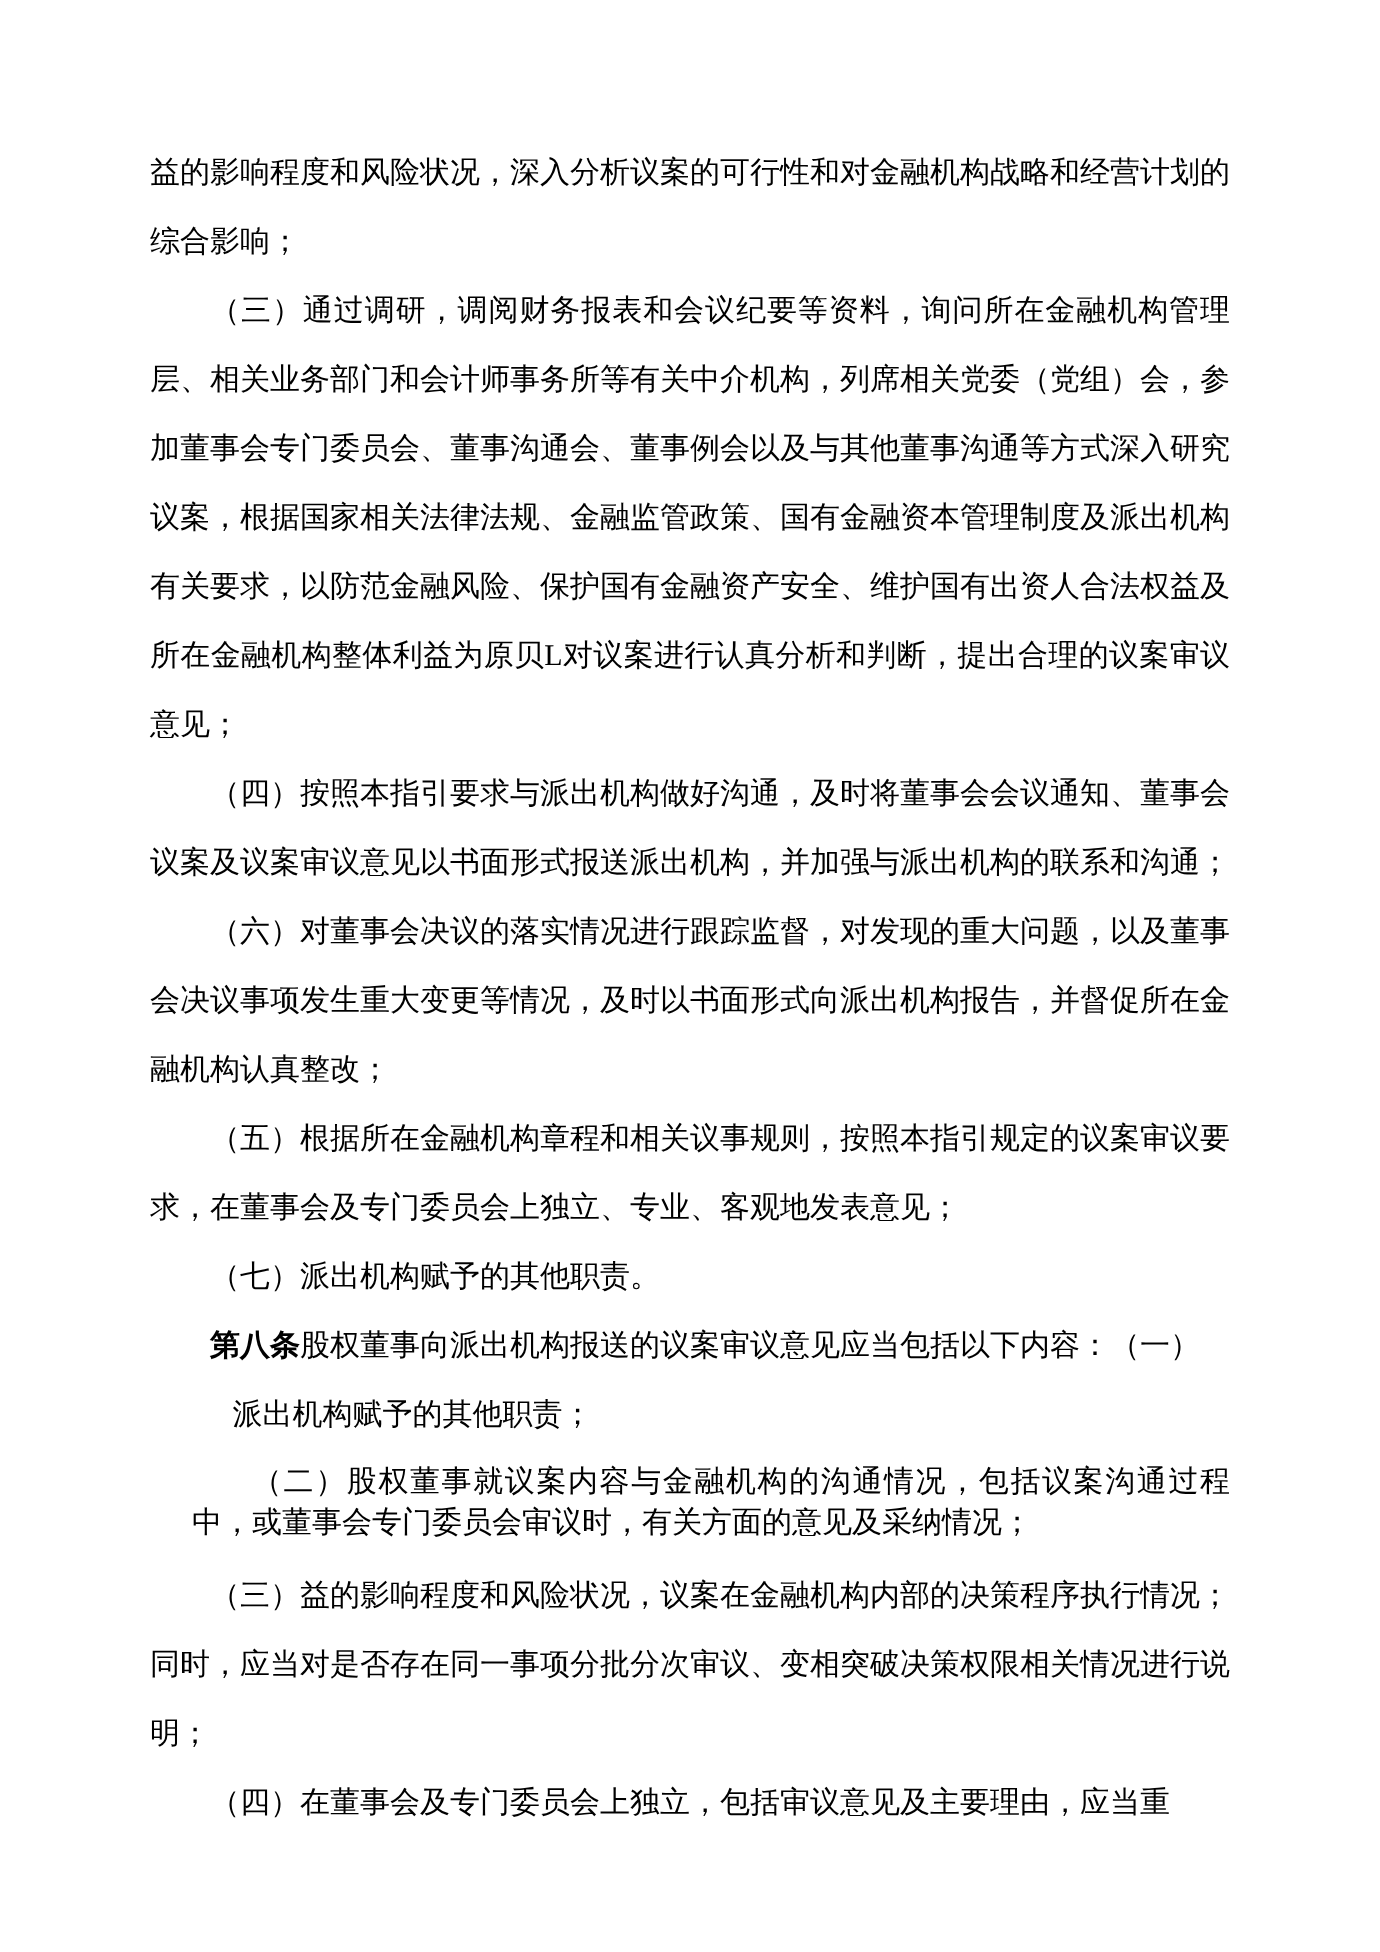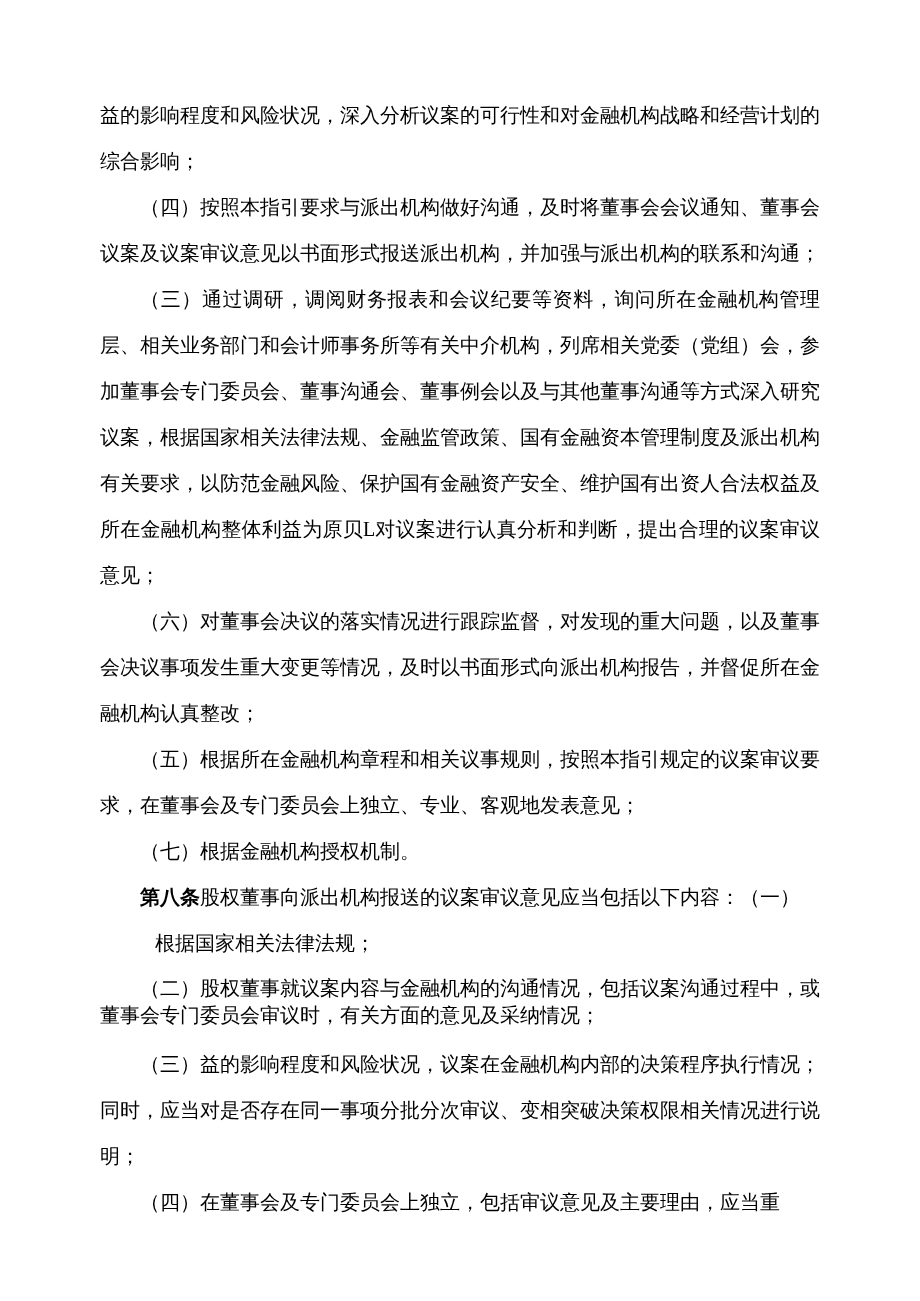--- a/index.html
+++ b/index.html
@@ -21,43 +21,44 @@
     line-height: 46px;
     text-indent: 2em;
     word-break: break-all;
   }
   .para.no-indent { text-indent: 0; }
   .para.sub-indent { text-indent: 2.75em; }
   .para.tight {
     line-height: 27px;
     margin-top: 9px;
     margin-bottom: 12px;
+    margin-left: 28px;
   }
   .bold { font-weight: bold; font-family: Liberation Serif, serif; }
 </style>
 </head>
 <body>
 
 <div class="page">
 
   <p class="para no-indent">益的影响程度和风险状况，深入分析议案的可行性和对金融机构战略和经营计划的综合影响；</p>
 
+  <p class="para">（三）通过调研，调阅财务报表和会议纪要等资料，询问所在金融机构管理层、相关业务部门和会计师事务所等有关中介机构，列席相关党委（党组）会，参加董事会专门委员会、董事沟通会、董事例会以及与其他董事沟通等方式深入研究议案，根据国家相关法律法规、金融监管政策、国有金融资本管理制度及派出机构有关要求，以防范金融风险、保护国有金融资产安全、维护国有出资人合法权益及所在金融机构整体利益为原贝L对议案进行认真分析和判断，提出合理的议案审议意见；</p>
+
   <p class="para">（四）按照本指引要求与派出机构做好沟通，及时将董事会会议通知、董事会议案及议案审议意见以书面形式报送派出机构，并加强与派出机构的联系和沟通；</p>
-
-  <p class="para">（三）通过调研，调阅财务报表和会议纪要等资料，询问所在金融机构管理层、相关业务部门和会计师事务所等有关中介机构，列席相关党委（党组）会，参加董事会专门委员会、董事沟通会、董事例会以及与其他董事沟通等方式深入研究议案，根据国家相关法律法规、金融监管政策、国有金融资本管理制度及派出机构有关要求，以防范金融风险、保护国有金融资产安全、维护国有出资人合法权益及所在金融机构整体利益为原贝L对议案进行认真分析和判断，提出合理的议案审议意见；</p>
 
   <p class="para">（六）对董事会决议的落实情况进行跟踪监督，对发现的重大问题，以及董事会决议事项发生重大变更等情况，及时以书面形式向派出机构报告，并督促所在金融机构认真整改；</p>
 
   <p class="para">（五）根据所在金融机构章程和相关议事规则，按照本指引规定的议案审议要求，在董事会及专门委员会上独立、专业、客观地发表意见；</p>
 
-  <p class="para">（七）根据金融机构授权机制。</p>
+  <p class="para">（七）派出机构赋予的其他职责。</p>
 
   <p class="para"><span class="bold">第八条</span><span>股权董事向派出机构报送的议案审议意见应当包括以下内容：（一）</span></p>
 
-  <p class="para sub-indent">根据国家相关法律法规；</p>
+  <p class="para sub-indent">派出机构赋予的其他职责；</p>
 
   <p class="para tight">（二）股权董事就议案内容与金融机构的沟通情况，包括议案沟通过程中，或董事会专门委员会审议时，有关方面的意见及采纳情况；</p>
 
   <p class="para">（三）益的影响程度和风险状况，议案在金融机构内部的决策程序执行情况；同时，应当对是否存在同一事项分批分次审议、变相突破决策权限相关情况进行说明；</p>
 
   <p class="para">（四）在董事会及专门委员会上独立，包括审议意见及主要理由，应当重</p>
 
 </div>
 
 </body></html>

